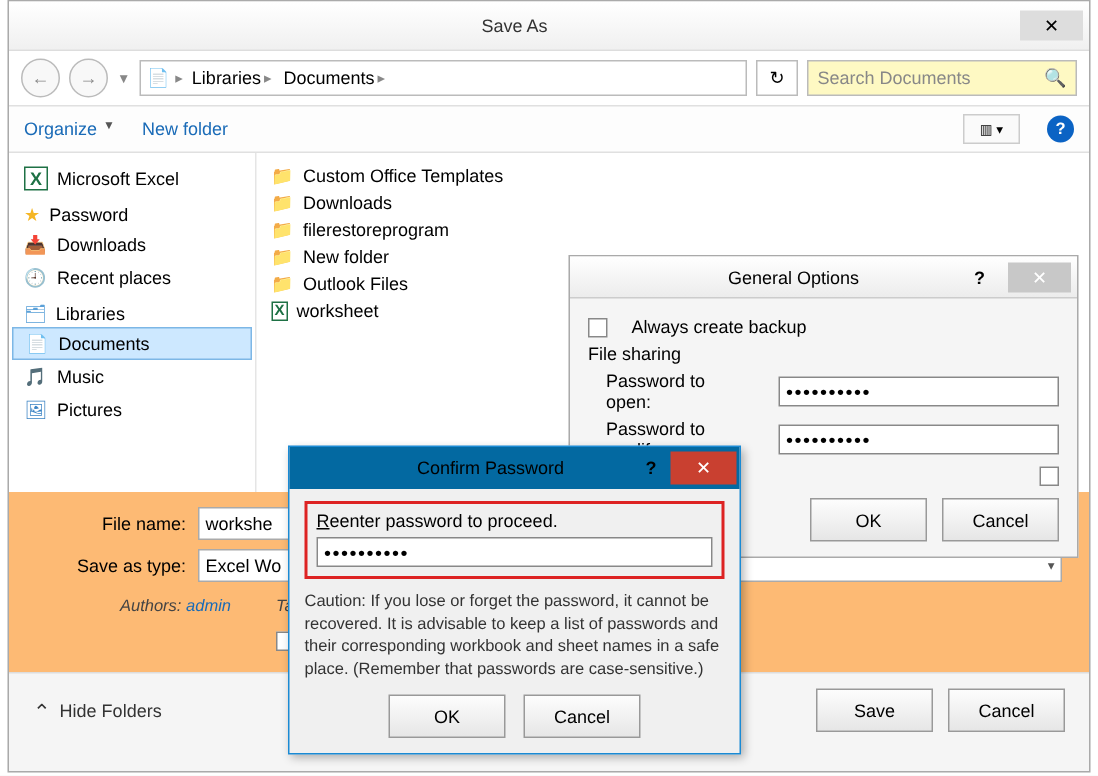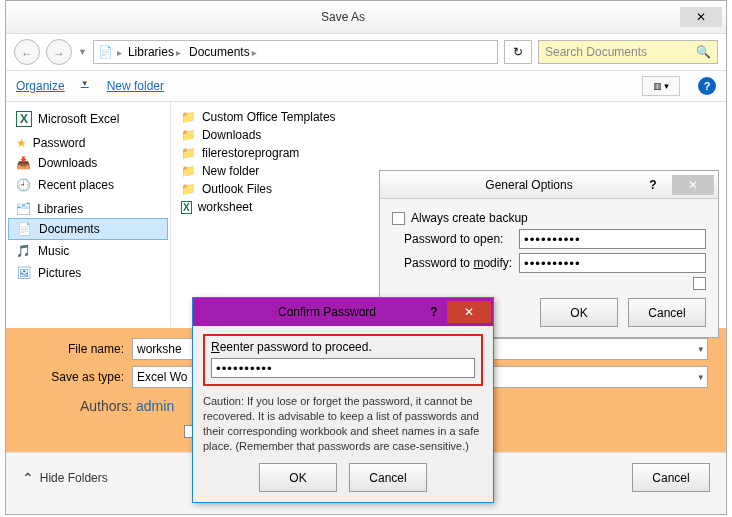--- a/index.html
+++ b/index.html
@@ -11,62 +11,62 @@
 .titlebar .close { width: 42px; height: 20px; background: #ddd; display: flex; align-items: center; justify-content: center; margin-right: 4px; cursor: pointer; }
 .navbar { height: 36px; display: flex; align-items: center; padding: 4px 8px; gap: 6px; background: #fff; }
 .navbtn { width: 26px; height: 26px; border: 1px solid #bbb; border-radius: 50%; background: #f8f8f8; display: flex; align-items: center; justify-content: center; cursor: pointer; color: #888; }
 .pathbar { flex: 1; height: 24px; border: 1px solid #bbb; background: #fff; display: flex; align-items: center; padding: 0 4px; gap: 4px; }
 .crumb { display: flex; align-items: center; gap: 2px; cursor: pointer; padding: 0 2px; }
 .chev { color: #888; font-size: 10px; }
 .refresh { width: 28px; height: 24px; border: 1px solid #bbb; background: #fff; display: flex; align-items: center; justify-content: center; cursor: pointer; }
 .searchbox { width: 180px; height: 24px; border: 1px solid #bbb; background: #fef9c3; display: flex; align-items: center; padding: 0 6px; color: #888; }
 .searchbox .sicon { margin-left: auto; color: #888; }
 .toolbar { height: 32px; border-top: 1px solid #e0e0e0; border-bottom: 1px solid #e0e0e0; display: flex; align-items: center; padding: 0 10px; gap: 18px; background: #fdfdfd; }
-.tlink { color: #1a6bb7; cursor: pointer; display: flex; align-items: flex-start; gap: 16px; text-decoration: underline; }
+.tlink { color: #1a6bb7; cursor: pointer; display: flex; align-items: flex-start; gap: 4px; }
 .tlink .dd { font-size: 8px; color: #555; }
 .spacer { flex: 1; }
 .viewbtn { width: 38px; height: 20px; border: 1px solid #ccc; background: #fafafa; cursor: pointer; display: flex; align-items: center; justify-content: center; }
 .helpq { width: 18px; height: 18px; border-radius: 50%; background: #0b63c4; color: #fff; display: flex; align-items: center; justify-content: center; font-weight: bold; cursor: pointer; font-size: 11px; }
 .body { display: flex; height: 226px; background: #fff; }
 .sidebar { width: 165px; border-right: 1px solid #e5e5e5; padding: 6px 0; overflow: hidden; }
 .sideitem { display: flex; align-items: center; gap: 6px; padding: 3px 10px; cursor: pointer; }
 .sideitem.sel { background: #cde8ff; border: 1px solid #7db7e6; margin: 0 2px; padding: 2px 8px; }
 .sideitem .ic { width: 16px; height: 16px; display: inline-flex; align-items: center; justify-content: center; font-size: 12px; }
 .sidegrp { padding: 6px 10px 2px; display: flex; align-items: center; gap: 6px; }
 .filelist { flex: 1; padding: 6px 10px; }
 .filerow { display: flex; align-items: center; gap: 6px; padding: 2px 0; cursor: pointer; }
 .foldericon { color: #e6b84f; }
 .excelicon { color: #1e7145; font-weight: bold; font-size: 10px; border: 1px solid #1e7145; padding: 0 1px; }
 .formarea { padding: 10px 18px 8px 18px; background: #fdba74; }
 .formrow { display: flex; align-items: center; margin-bottom: 6px; }
 .formrow label { width: 100px; text-align: right; margin-right: 8px; }
 .formrow input, .formrow .combo { flex: 1; height: 22px; border: 1px solid #aaa; padding: 0 4px; background: #fff; }
 .combo { display: flex; align-items: center; justify-content: space-between; cursor: pointer; }
 .combo .dd { font-size: 9px; color: #555; }
-.metarow { display: flex; gap: 30px; padding: 4px 0 4px 56px; font-size: 14px; color: #444; }
+.metarow { display: flex; gap: 30px; padding: 4px 0 4px 56px; font-size: 11px; color: #444; font-style: italic; }
 .metarow .link { color: #1a6bb7; cursor: pointer; }
 .chkrow { padding: 6px 0 6px 160px; display: flex; align-items: center; gap: 4px; }
 .bottombar { display: flex; align-items: center; padding: 10px 16px; gap: 10px; border-top: 1px solid #ddd; }
 .btn { min-width: 78px; height: 29px; border: 1px solid #999; background: linear-gradient(#fdfdfd,#e6e6e6); cursor: pointer; display: inline-flex; align-items: center; justify-content: center; padding: 0 10px; }
 .hidefolders { display: flex; align-items: center; gap: 6px; color: #333; cursor: pointer; }
 
 .genopt { left: 379px; top: 170px; width: 340px; background: #f5f5f5; }
 .genopt .gtitle { height: 28px; display: flex; align-items: center; background: linear-gradient(#fff,#ececec); border-bottom: 1px solid #ccc; }
 .gtitle .t { flex: 1; text-align: center; padding-left: 40px; }
 .gtitle .q { width: 30px; text-align: center; font-weight: bold; cursor: pointer; }
 .gtitle .gx { width: 42px; height: 20px; background: #c8c8c8; margin: 0 4px; display: flex; align-items: center; justify-content: center; cursor: pointer; color: #fff; }
 .gobody { padding: 8px 12px 10px; }
-.gorow { display: flex; align-items: center; margin: 4px 0; gap: 6px; }
+.gorow { display: flex; align-items: center; margin: 4px 0; gap: 16px; }
 .gorow label { width: 120px; }
 .gorow label u { text-decoration: underline; }
 .gorow input.pw { flex: 1; height: 20px; border: 1px solid #888; padding: 0 4px; letter-spacing: 1px; font-family: Arial; }
 .gobtns { display: flex; gap: 10px; justify-content: flex-end; margin-top: 8px; }
 
 .confirm { left: 192px; top: 297px; width: 302px; background: #f0f0f0; border: 1px solid #1a8ad4; box-shadow: 2px 2px 6px rgba(0,0,0,0.3); z-index: 5; }
-.ctitle { height: 28px; background: #a21caf; display: flex; align-items: center; color: #fff; }
+.ctitle { height: 28px; background: #0369a1; display: flex; align-items: center; color: #fff; }
 .ctitle .t { flex: 1; text-align: center; padding-left: 40px; font-size: 12px; color: #000; }
 .ctitle .q { width: 26px; text-align: center; color: #000; font-weight: bold; cursor: pointer; }
 .ctitle .cx { width: 44px; height: 22px; background: #c94030; color: #fff; display: flex; align-items: center; justify-content: center; cursor: pointer; margin-right: 2px; }
 .cbody { padding: 8px 10px 10px; }
 .redbox { border: 2px solid #d22; padding: 4px 6px 6px; }
 .redbox label u { text-decoration: underline; }
 .redbox input { width: 100%; height: 20px; border: 1px solid #888; margin-top: 4px; padding: 0 4px; letter-spacing: 1px; }
 .caution { font-size: 11px; color: #333; margin-top: 8px; line-height: 1.35; }
 .cbtns { display: flex; gap: 12px; justify-content: center; margin-top: 10px; }
 .chk { width: 13px; height: 13px; border: 1px solid #888; background: #fff; display: inline-block; cursor: pointer; }
@@ -198,35 +198,37 @@
       <span class="chk"></span>
       <span>Sa</span>
     </div>
   </div>
   <div class="bottombar">
     <span class="hidefolders">
         <span style="font-size:14px">⌃</span>
         <span>Hide Folders</span>
       </span>
     <div class="spacer"></div>
+    <div class="btn">Save</div>
     <div class="btn">Cancel</div>
   </div>
 </div>
 
 <div class="window genopt">
   <div class="gtitle">
     <span class="t">General Options</span>
     <span class="q">?</span>
     <div class="gx">✕</div>
   </div>
   <div class="gobody">
     <div class="gorow">
         <span class="chk"></span>
         <span>Always create backup</span>
       </div>
+    <div style="margin:4px 0">File sharing</div>
     <div class="gorow" style="padding-left:12px">
         <label><span>Password to open:</span></label>
         <input class="pw" value="••••••••••" style="">
       </div>
     <div class="gorow" style="padding-left:12px">
         <label><span>Password to </span><u>m</u><span>odify:</span></label>
         <input class="pw" value="••••••••••" style="">
       </div>
     <div class="gorow" style="justify-content:flex-end;padding-left:120px">
         <span class="chk"></span>

